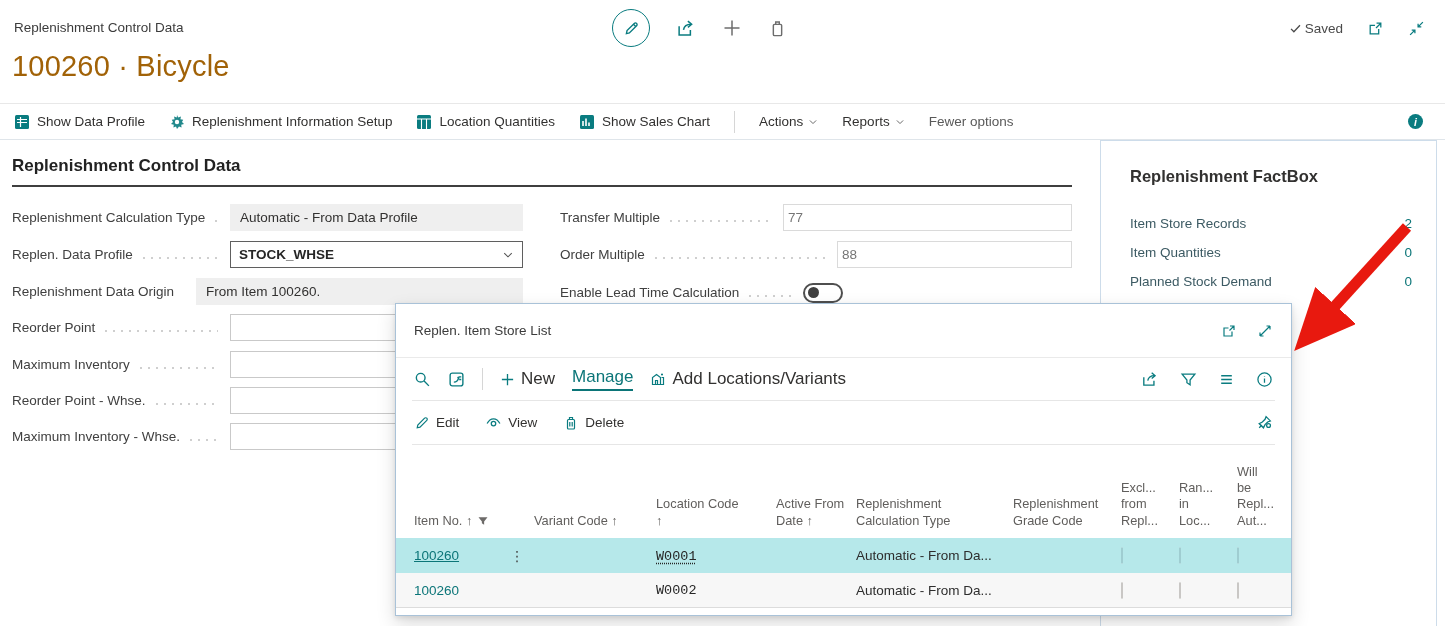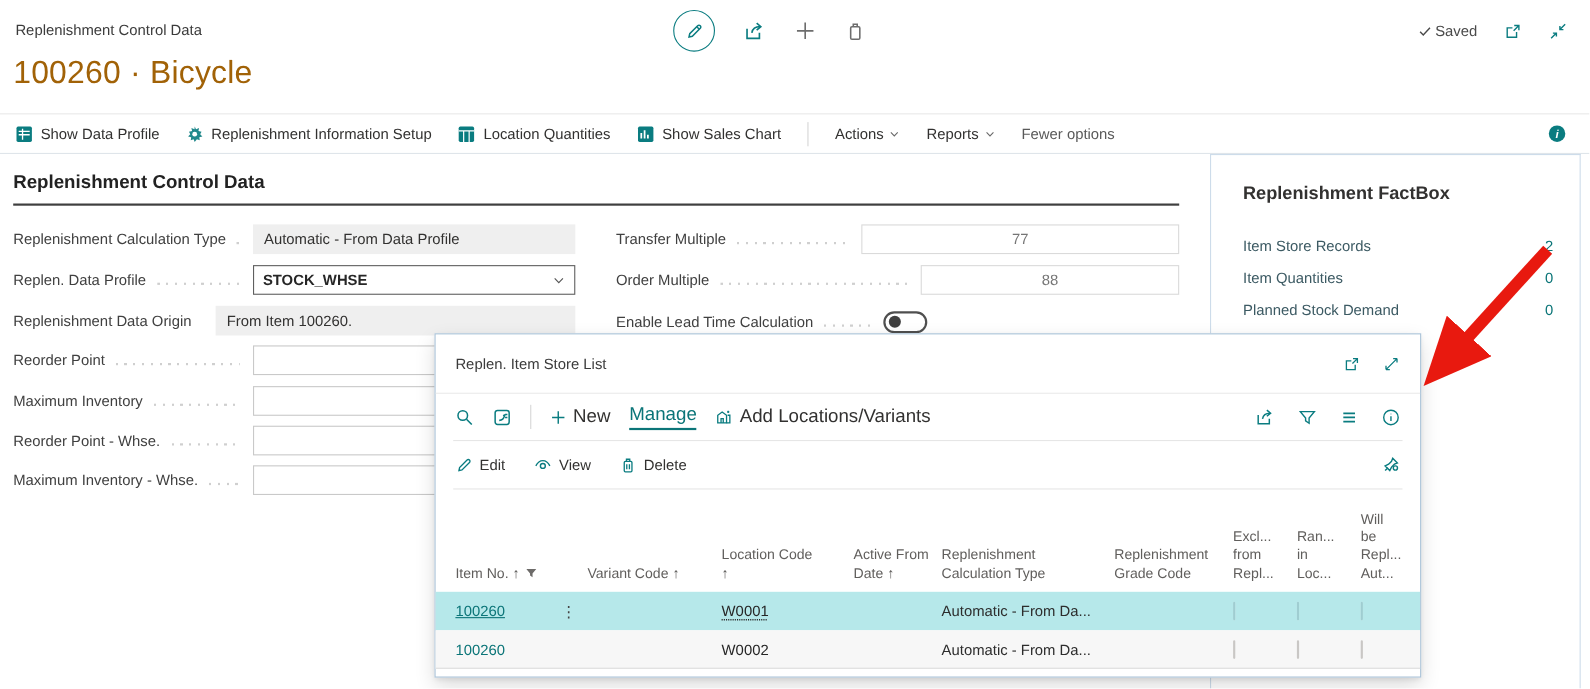--- a/index.html
+++ b/index.html
@@ -29,21 +29,21 @@
   
   .form { position:absolute; left:12px; top:156px; width:1060px; }
   .section-title { font-size:17px; font-weight:bold; color:#222; padding-bottom:9px; border-bottom:2px solid #3f3f3f; }
   .frow { position:absolute; display:flex; align-items:center; height:27px; }
   .flabel { font-size:13.5px; color:#404040; white-space:nowrap; }
   .leader { flex:1; height:2px; margin:6px 12px 0 10px; background-image:repeating-linear-gradient(to right,#cfcfcf 0 2px,transparent 2px 8px); }
   .fld { height:27px; font-size:13.5px; display:flex; align-items:center; }
   .fld-ro { background:#efefef; color:#323130; padding:0 10px; }
   .fld-combo { background:#fff; border:1px solid #5f5f5f; color:#262626; padding:0 8px; justify-content:space-between; font-weight:bold; }
   .fld-empty { background:#fff; border:1px solid #c9c9c9; }
-  .fld-num { background:#fff; border:1px solid #dadada; color:#757575; text-align:center; padding:0 4px; font-size:13.5px; width:100%; height:27px; font-family:"Liberation Sans",sans-serif; }
+  .fld-num { background:#fff; border:1px solid #dadada; color:#757575; text-align:left; padding:0 4px; font-size:13.5px; width:100%; height:27px; font-family:"Liberation Sans",sans-serif; }
   .toggle { width:40px; height:20px; border:2px solid #4f4f4f; border-radius:11px; position:relative; background:#fff; }
   .toggle .knob { position:absolute; left:3px; top:2.5px; width:11px; height:11px; border-radius:50%; background:#3f3f3f; }
 
   
   .factbox { position:absolute; left:1100px; top:140px; width:337px; height:486px; background:#fff; border:1px solid #cddcea; border-bottom:none; }
   .fb-title { position:absolute; left:29px; top:26px; font-size:16.5px; font-weight:bold; color:#323130; }
   .fb-row { position:absolute; left:29px; right:24px; display:flex; justify-content:space-between; font-size:13.5px; }
   .fb-label { color:#3c5a63; }
   .fb-val { color:#0b7578; }
 
@@ -65,21 +65,21 @@
   .dlg-th { white-space:pre-line; }
   .pl10 { padding-left:10px; } .pl5 { padding-left:5px; } .pl4 { padding-left:4px; }
   .th-item { display:flex; align-items:center; gap:5px; }
   .drow { height:35px; font-size:13.5px; color:#2d2d2d; }
   .drow.selected { background:#b6e8ea; }
   .drow.alt { background:#f7f7f7; border-bottom:1px solid #dcdcdc; }
   .cell-item { display:flex; align-items:center; }
   .item-link { color:#0b7578; text-decoration:underline; cursor:pointer; }
   .item-link.nound { text-decoration:none; }
   .ctx-dots { margin-left:auto; margin-right:10px; color:#444; font-size:14px; letter-spacing:0; cursor:pointer; }
-  .loc-link { color:#262626; cursor:pointer; }
+  .loc-link { color:#262626; cursor:pointer;font-family:Liberation Mono, monospace; }
   .loc-link.dotted { text-decoration:underline dotted; text-underline-offset:3px; }
   .cbox { width:15px; height:15px; border:1px solid #c9c7c5; border-radius:2px; background:#fbfbfb; }
   .selected .cbox { background:rgba(255,255,255,.55); border-color:#9fcdd1; }
 
   .arrow-overlay { position:absolute; left:0; top:0; z-index:30; pointer-events:none; }
   svg { display:block; }
 </style>
 </head>
 <body>
 

